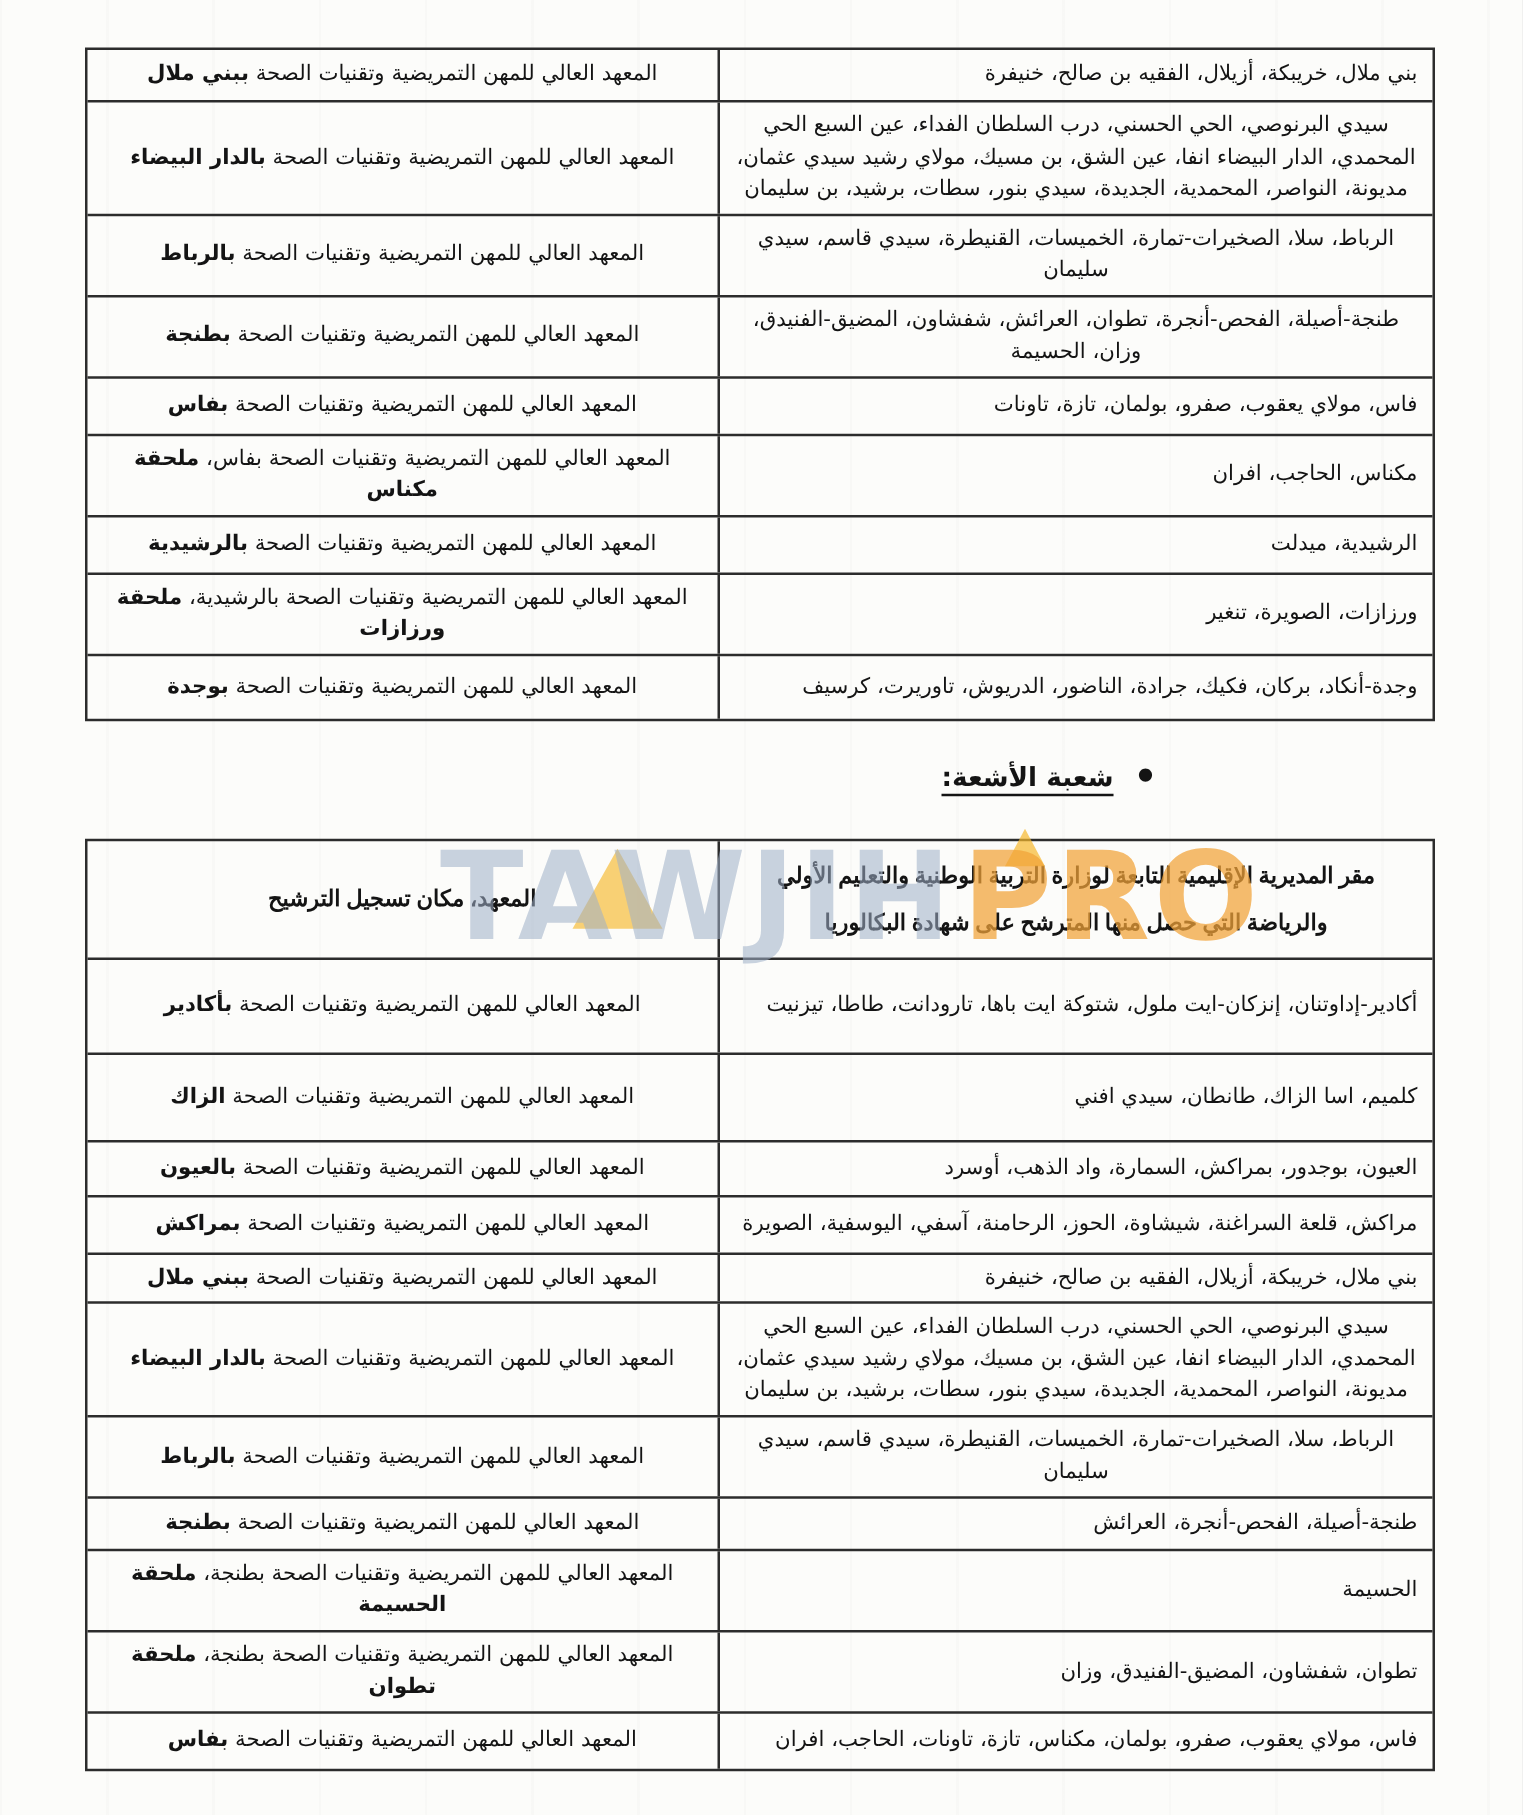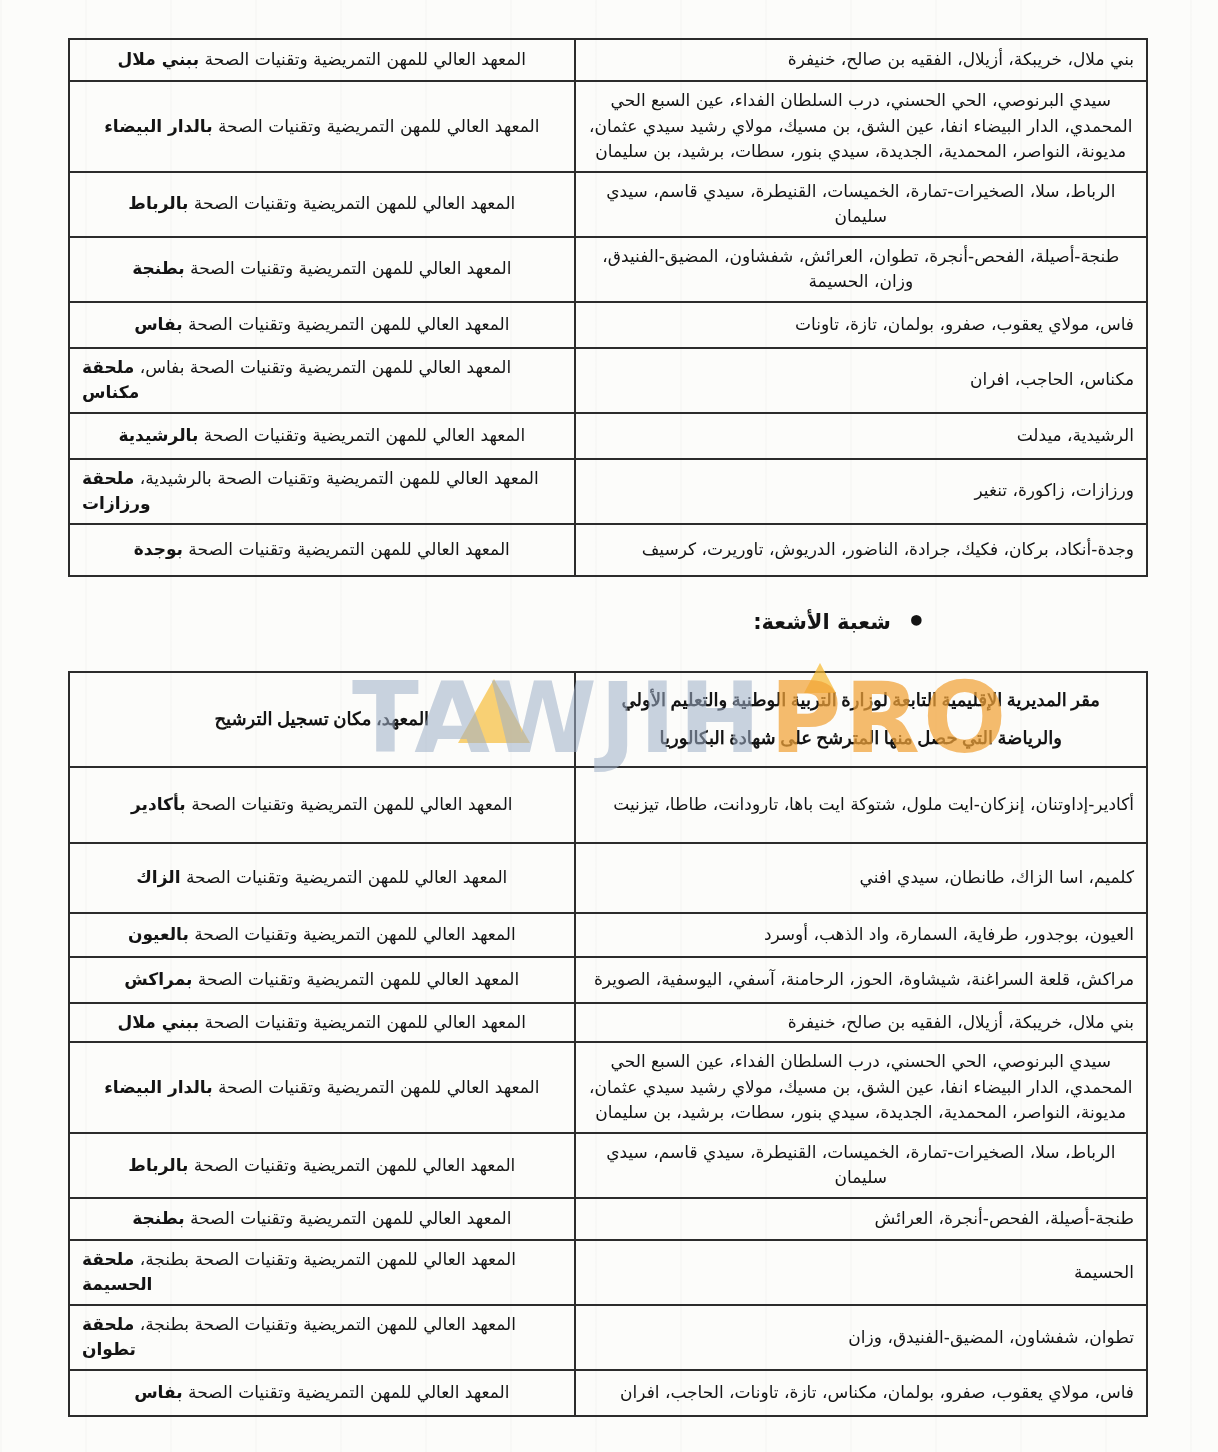--- a/index.html
+++ b/index.html
@@ -25,21 +25,21 @@
   .trow {
     display:grid;
     grid-template-columns:53.2% 46.8%;
     min-height:46px;
   }
   .rows-host { display:block; }
   #table1 .rows-host .trow:not(:first-child),
   #table2 .rows-host .trow { border-top:2px solid #2c2c2c; }
   .cell { display:flex; align-items:center; padding:6px 12px; line-height:1.5; font-size:17px; }
   .cell.region { justify-content:flex-start; text-align:center; border-inline-end:2px solid #2c2c2c; }
-  .cell.institute { justify-content:center; text-align:left; }
+  .cell.institute { justify-content:center; text-align:center; }
   .cell.institute b { font-weight:700; }
   .trow.header .cell { font-weight:700; justify-content:center; text-align:center; }
   .trow.header { min-height:92px;font-family:Liberation Serif, serif; }
   .trow.header .cell.region { font-size:18px; line-height:2.15; padding:8px 18px; }
   .trow.header .cell.institute { font-size:18px; }
 
   
   #table1 .rows-host .trow:nth-child(1){min-height:40px;}
   #table1 .rows-host .trow:nth-child(2){min-height:80px;}
   #table1 .rows-host .trow:nth-child(4){min-height:56px;}
@@ -56,20 +56,21 @@
   #table2 .rows-host .trow:nth-child(13){min-height:52px;}
   #table2 .rows-host .trow:nth-child(14){min-height:76px;}
 
   .section-heading {
     display:flex; align-items:center; gap:16px;
     padding:30px 292px 34px 0;
   }
   .section-heading .bullet { font-size:30px; line-height:1; font-weight:700; }
   .section-heading .label {
     font-size:21px; font-weight:700;
+    text-decoration:underline;
     text-underline-offset:6px;
   }
 
   .watermark {
     position:absolute;
     left:352px; top:665px;
     direction:ltr;
     font-weight:700;
     font-size:98px;
     letter-spacing:3px;
@@ -162,21 +163,21 @@
     <div class="cell region">
             <span>الرشيدية، ميدلت</span>
           </div>
     <div class="cell institute">
       <div class="itext"><span>المعهد العالي للمهن التمريضية وتقنيات الصحة </span><b>بالرشيدية</b></div>
     </div>
   </div>
 
   <div class="trow">
     <div class="cell region">
-            <span>ورزازات، زاكورة، تنغير</span>
+            <span>ورزازات، الصويرة، تنغير</span>
           </div>
     <div class="cell institute">
       <div class="itext"><span>المعهد العالي للمهن التمريضية وتقنيات الصحة بالرشيدية، </span><b>ملحقة ورزازات</b></div>
     </div>
   </div>
 
   <div class="trow">
     <div class="cell region">
             <span>وجدة-أنكاد، بركان، فكيك، جرادة، الناضور، الدريوش، تاوريرت، كرسيف</span>
           </div>
@@ -211,21 +212,21 @@
     <div class="cell region">
             <span>كلميم، اسا الزاك، طانطان، سيدي افني</span>
           </div>
     <div class="cell institute">
       <div class="itext"><span>المعهد العالي للمهن التمريضية وتقنيات الصحة </span><b>الزاك</b></div>
     </div>
   </div>
 
   <div class="trow">
     <div class="cell region">
-            <span>العيون، بوجدور، طرفاية، السمارة، واد الذهب، أوسرد</span>
+            <span>العيون، بوجدور، بمراكش، السمارة، واد الذهب، أوسرد</span>
           </div>
     <div class="cell institute">
       <div class="itext"><span>المعهد العالي للمهن التمريضية وتقنيات الصحة </span><b>بالعيون</b></div>
     </div>
   </div>
 
   <div class="trow">
     <div class="cell region">
             <span>مراكش، قلعة السراغنة، شيشاوة، الحوز، الرحامنة، آسفي، اليوسفية، الصويرة</span>
           </div>

